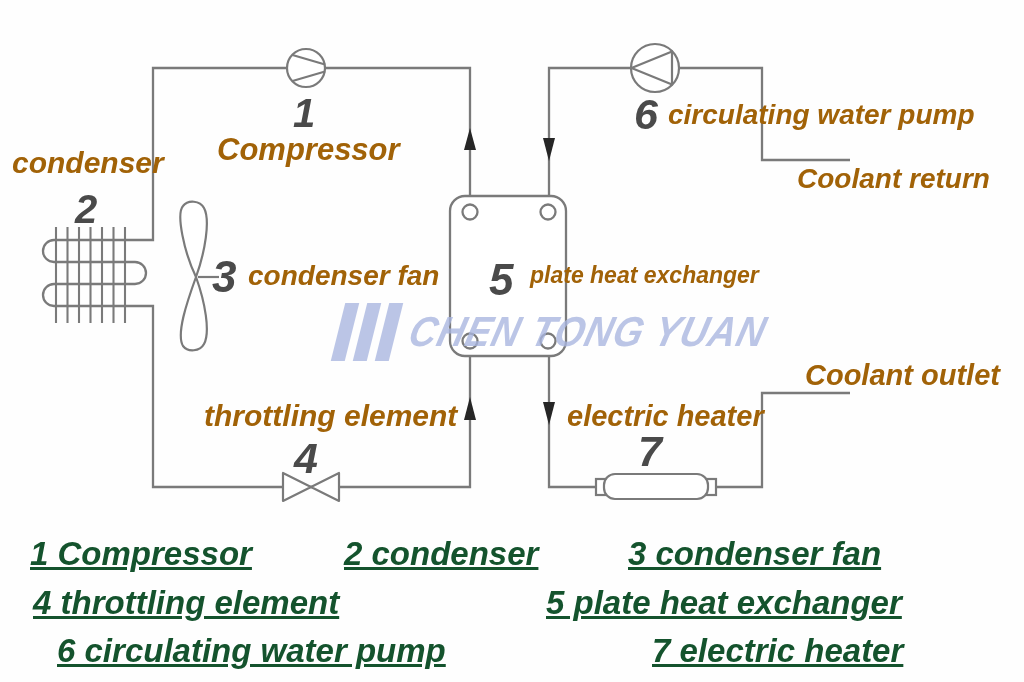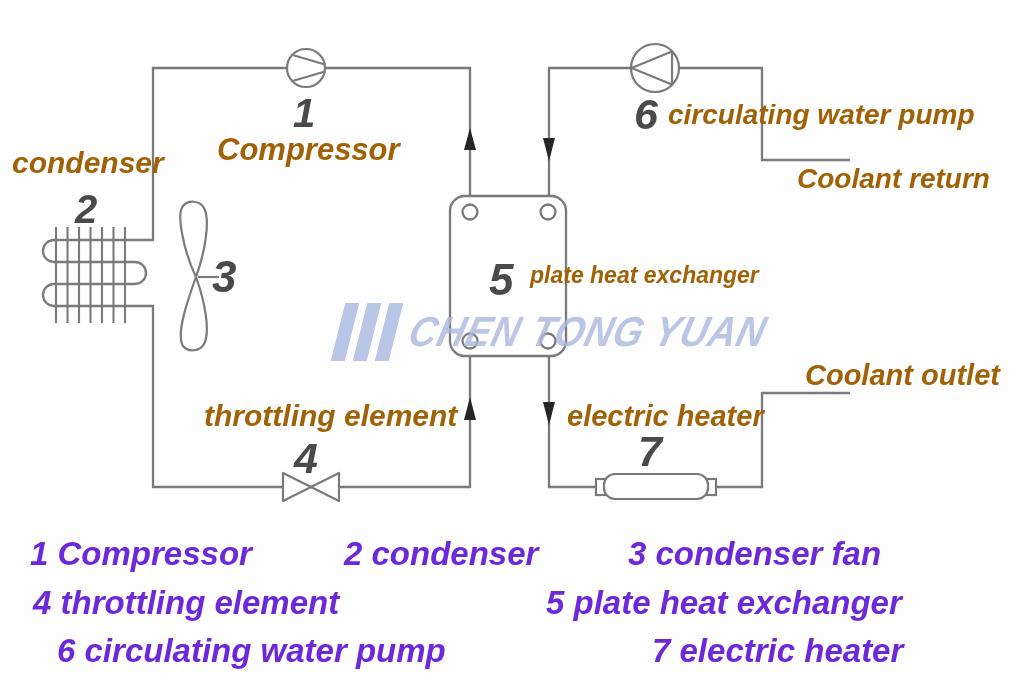--- a/index.html
+++ b/index.html
@@ -7,22 +7,22 @@
     position:relative;width:1024px;height:682px;background:#fefefe;
     overflow:hidden;font-family:"Liberation Sans",sans-serif;
   }
   svg{position:absolute;left:0;top:0;}
   .lbl{
     position:absolute;font-style:italic;font-weight:bold;color:#a16207;
     white-space:nowrap;line-height:1;letter-spacing:0px;
   }
   .num{color:#4a4a4a;}
   .legend-item{
-    position:absolute;font-style:italic;font-weight:bold;color:#6d28d9;
-    white-space:nowrap;line-height:1;font-size:33px;
+    position:absolute;font-style:italic;font-weight:bold;color:#14532d;
+    white-space:nowrap;line-height:1;font-size:33px;text-decoration:underline;
   }
   .watermark{
     position:absolute;left:338px;top:303px;display:flex;align-items:center;
     transform:skewX(-14deg);transform-origin:left center;opacity:0.78;
     pointer-events:none;
   }
   .wm-stripe{width:14px;height:58px;background:#a9b6e0;margin-right:8px;}
   .wm-text{
     font-size:42px;font-weight:bold;font-style:italic;color:#a9b6e0;
     letter-spacing:1px;margin-left:6px;white-space:nowrap;
@@ -97,20 +97,21 @@
     <span class="wm-text">CHEN TONG YUAN</span>
   </div>
 
   <div class="lbl num" style="left:293px;top:93px;font-size:40px;">1</div>
   <div class="lbl" style="left:217px;top:134px;font-size:31px;">Compressor</div>
 
   <div class="lbl" style="left:12px;top:148px;font-size:30px;">condenser</div>
   <div class="lbl num" style="left:75px;top:189px;font-size:40px;">2</div>
 
   <div class="lbl num" style="left:212px;top:255px;font-size:44px;">3</div>
+  <div class="lbl" style="left:248px;top:262px;font-size:28px;">condenser fan</div>
 
   <div class="lbl num" style="left:489px;top:258px;font-size:44px;">5</div>
   <div class="lbl" style="left:530px;top:264px;font-size:23px;">plate heat exchanger</div>
 
   <div class="lbl num" style="left:634px;top:93px;font-size:43px;">6</div>
   <div class="lbl" style="left:668px;top:101px;font-size:28px;">circulating water pump</div>
 
   <div class="lbl" style="left:797px;top:165px;font-size:28px;">Coolant return</div>
   <div class="lbl" style="left:805px;top:361px;font-size:29px;">Coolant outlet</div>
 

